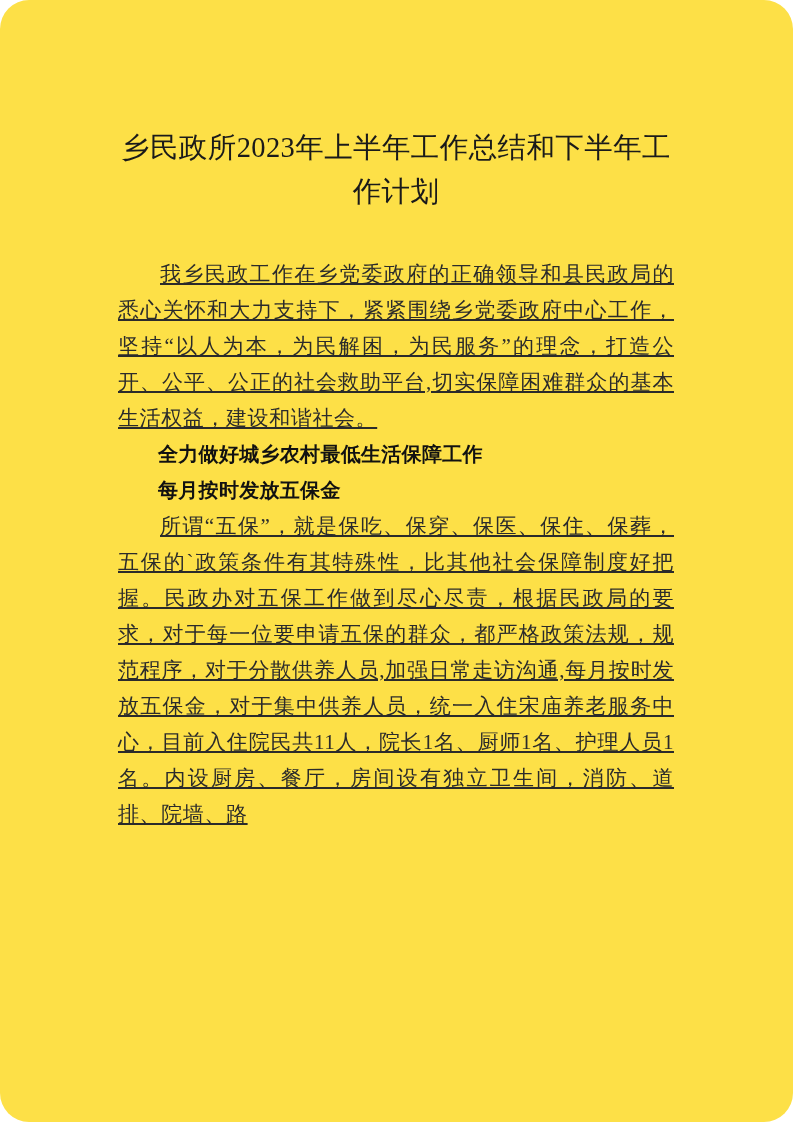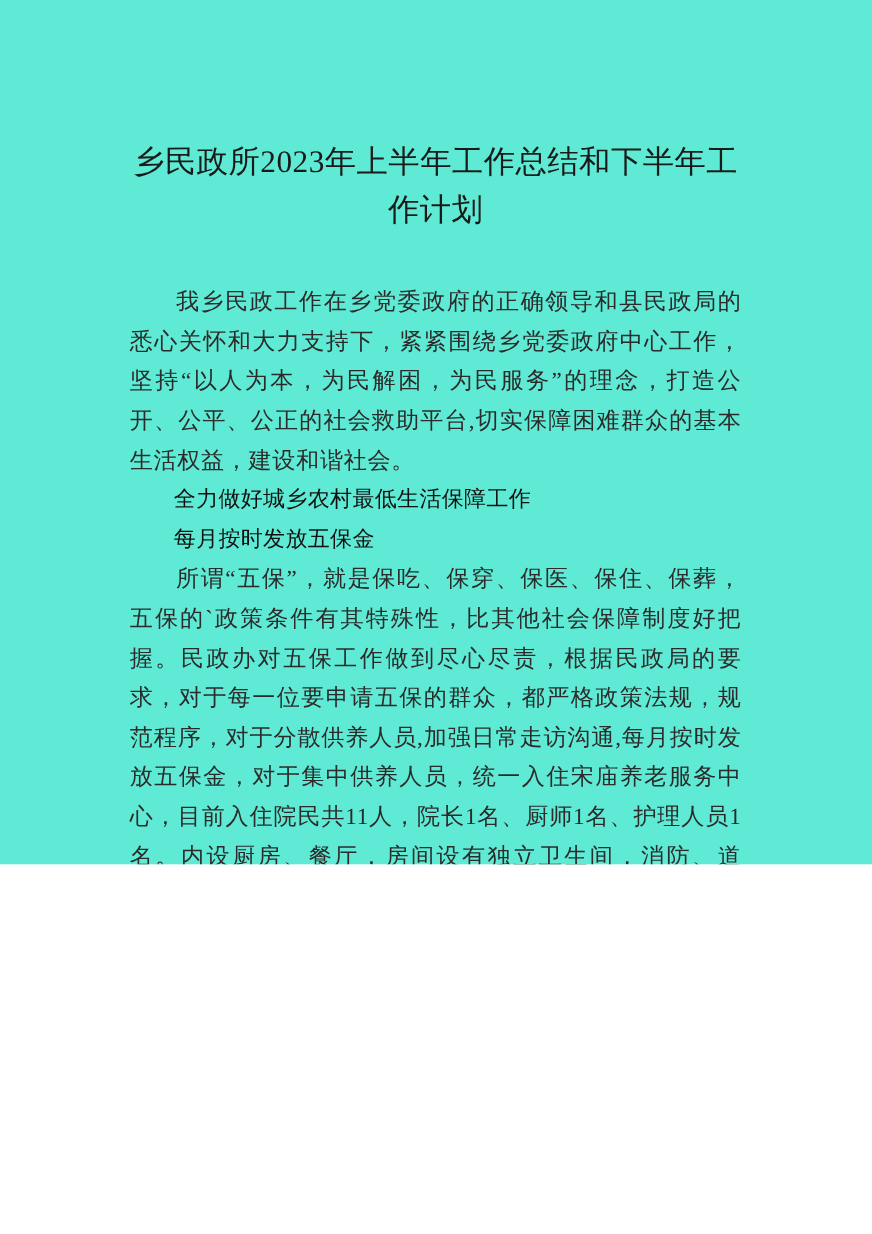--- a/index.html
+++ b/index.html
@@ -4,25 +4,26 @@
 <title>Document</title>
 <style>
   html, body {
     margin: 0;
     padding: 0;
     background: #ffffff;
   }
   .page {
     position: relative;
     width: 793px;
-    height: 786px;
-    background: #5eead4;
+    height: 1122px;
+    background: #fde047;
     margin: 0 auto;
     overflow: hidden;
     box-sizing: border-box;
+    border-radius: 29px;
   }
   .doc-body {
     position: absolute;
     left: 118px;
     top: 0;
     width: 556px;
   }
   .doc-title {
     font-family: "Liberation Serif", "DejaVu Serif", serif;
     font-size: 28.5px;
@@ -37,29 +38,30 @@
   .para {
     font-family: "Liberation Serif", "DejaVu Serif", serif;
     font-size: 21px;
     line-height: 36px;
     color: #2b2b2b;
     margin: 0;
     text-align: justify;
     text-justify: inter-ideograph;
     text-indent: 2em;
     letter-spacing: 0.6px;
+    text-decoration: underline;
   }
   .para.first-para {
     margin-top: 42px;
   }
   .section-heading {
     font-family: "Liberation Sans", "DejaVu Sans", sans-serif;
     font-size: 20px;
     line-height: 36px;
-    font-weight: normal;
+    font-weight: bold;
     color: #111111;
     margin: 0;
     text-indent: 2em;
     letter-spacing: 0.3px;
   }
 </style>
 </head>
 <body>
 
 <div class="page">

